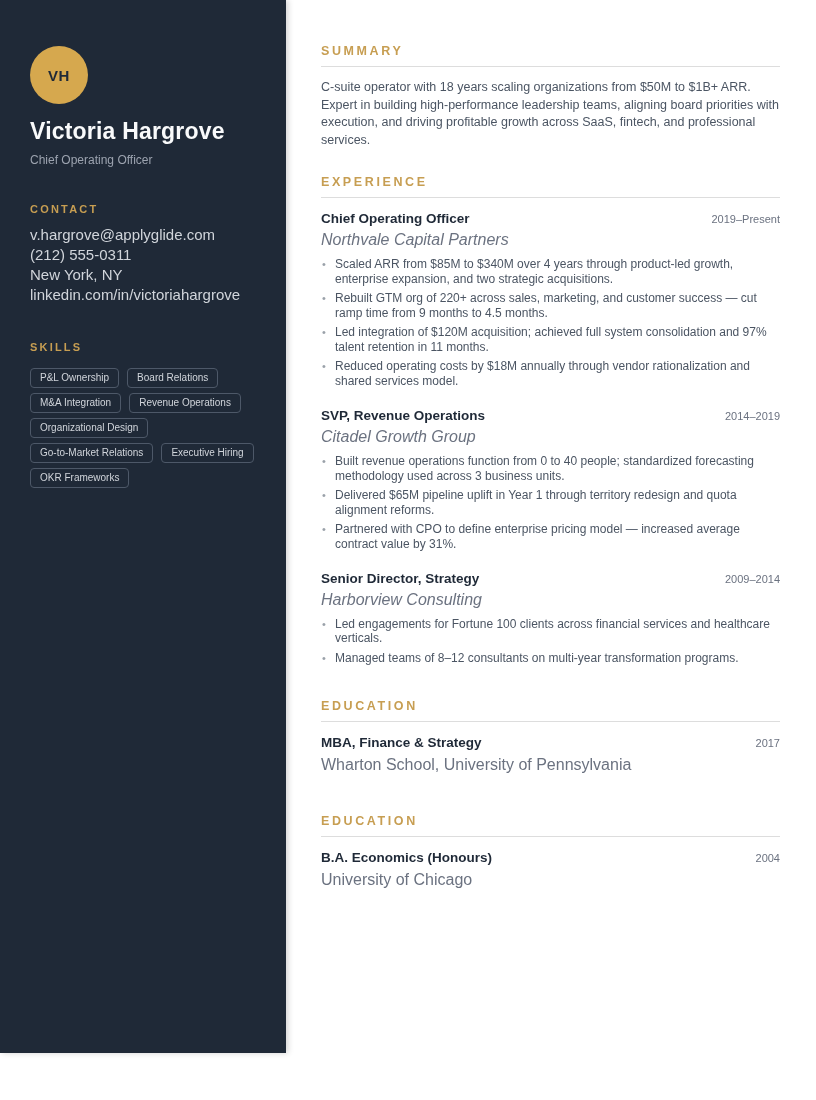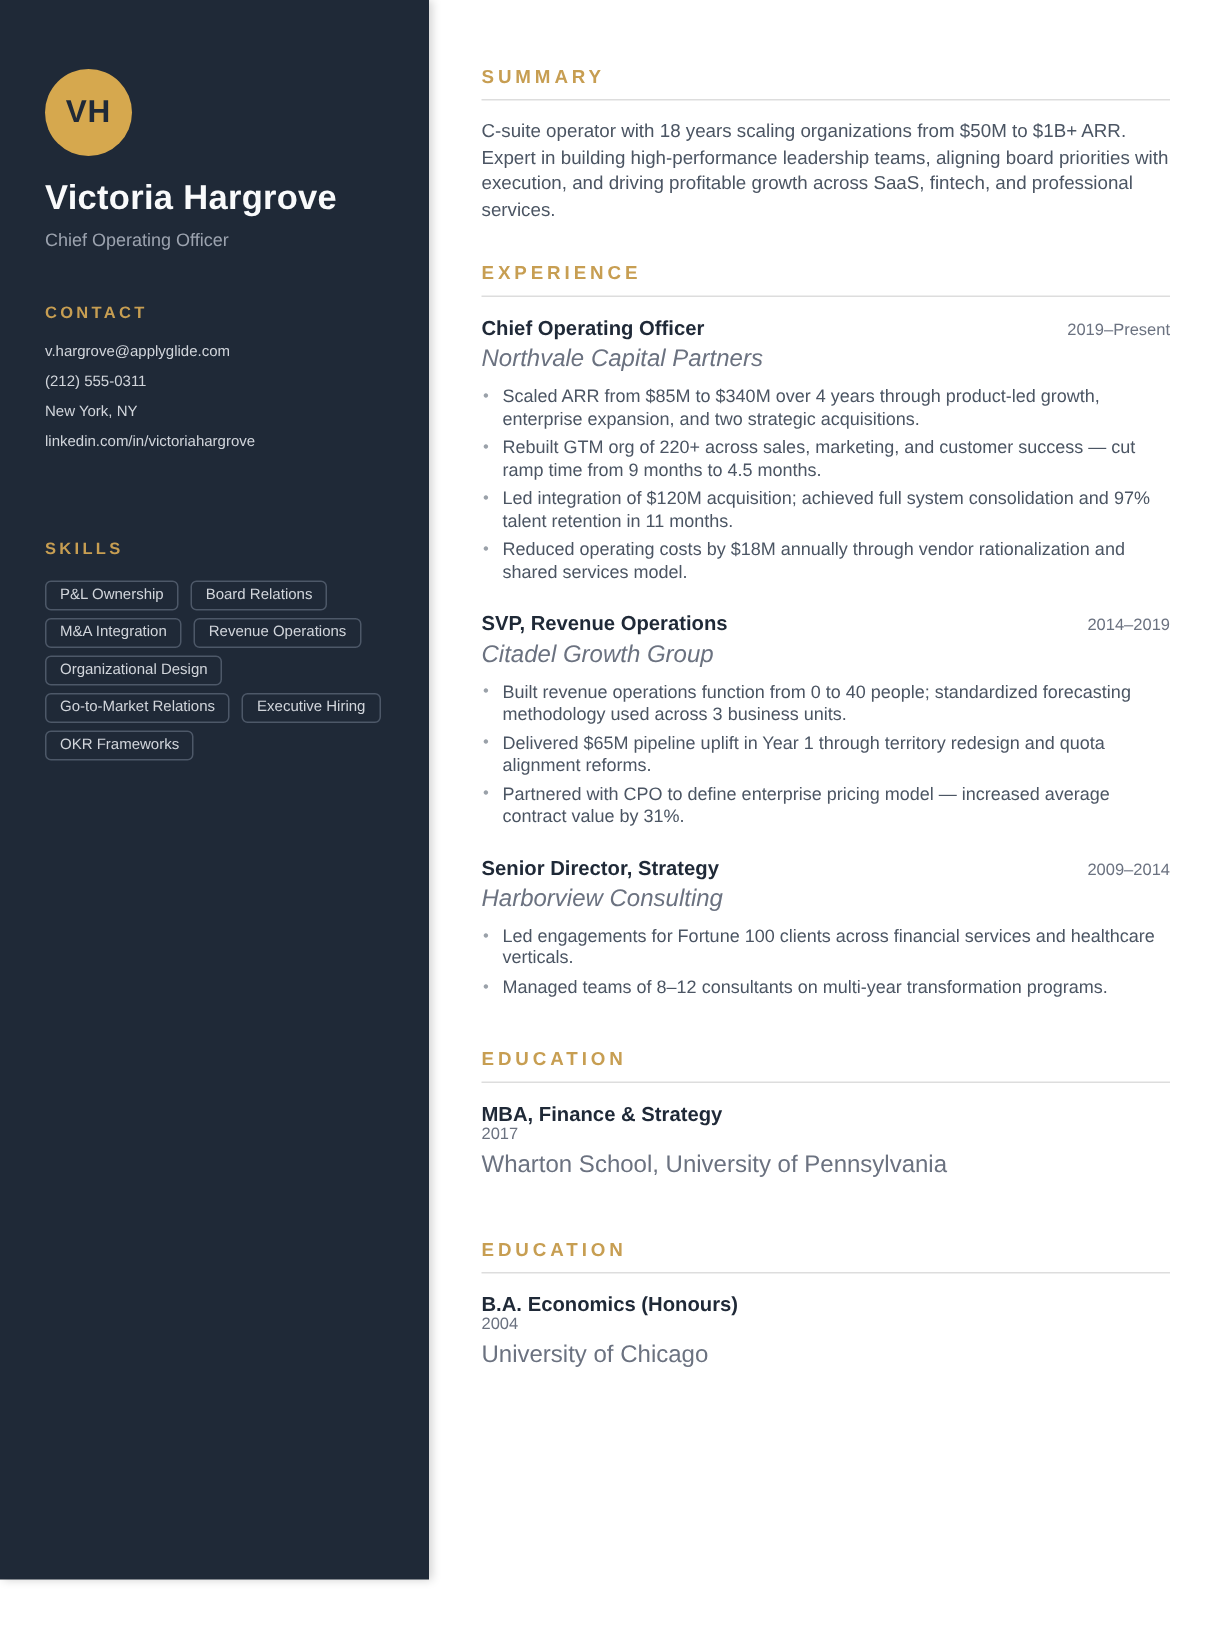--- a/index.html
+++ b/index.html
@@ -28,44 +28,44 @@
     position:absolute;left:0;top:0;
     width:286px;height:1053px;
     background:var(--sidebar-bg);
     padding:46px 28px 0 30px;
     box-shadow:2px 0 6px rgba(0,0,0,0.18);
   }
   .avatar{
     width:58px;height:58px;border-radius:50%;
     background:var(--avatar-gold);
     display:flex;align-items:center;justify-content:center;
-    font-size:21px;font-weight:bold;color:var(--sidebar-bg);
+    font-size:15px;font-weight:bold;color:var(--sidebar-bg);
     letter-spacing:0.5px;
   }
   .name{
     margin-top:14px;
     font-size:23px;font-weight:bold;color:#f9fafb;
     letter-spacing:0.2px;
   }
   .role{
     margin-top:8px;
     font-size:12px;color:var(--dim-gray);
   }
   .side-heading{
     font-size:11px;font-weight:bold;
     letter-spacing:2.2px;
     color:var(--accent-gold);
   }
   .contact-block{margin-top:36px;}
   .contact-list{margin-top:14px;}
   .contact-item{
-    font-size:10px;color:var(--light-gray);
+    font-size:15px;color:var(--light-gray);
     margin-bottom:8.5px;line-height:11.5px;
   }
-  .skills-block{margin-top:59px;}
+  .skills-block{margin-top:40px;}
   .chips{
     margin-top:15px;
     display:flex;flex-wrap:wrap;gap:5px 8px;
   }
   .chip{
     font-size:10px;color:var(--light-gray);
     border:1px solid var(--chip-border);
     border-radius:4px;
     padding:4px 9px;
     line-height:10px;
@@ -119,21 +119,21 @@
     color:var(--body-gray);
     margin-bottom:4.5px;
   }
   .bullets li::before{
     content:"•";
     position:absolute;left:1px;top:0;
     color:#9aa1a9;font-size:11px;
   }
   .edu-entry{margin-top:13px;}
   .edu-head{
-    display:flex;justify-content:space-between;align-items:baseline;flex-direction:column;
+    display:flex;justify-content:space-between;align-items:baseline;
   }
   .edu-degree{
     font-size:13.5px;font-weight:bold;color:var(--title-dark);
   }
   .edu-year{
     font-size:11px;color:var(--muted-gray);
   }
   .edu-school{
     margin-top:6px;
     font-size:16px;color:var(--muted-gray);

